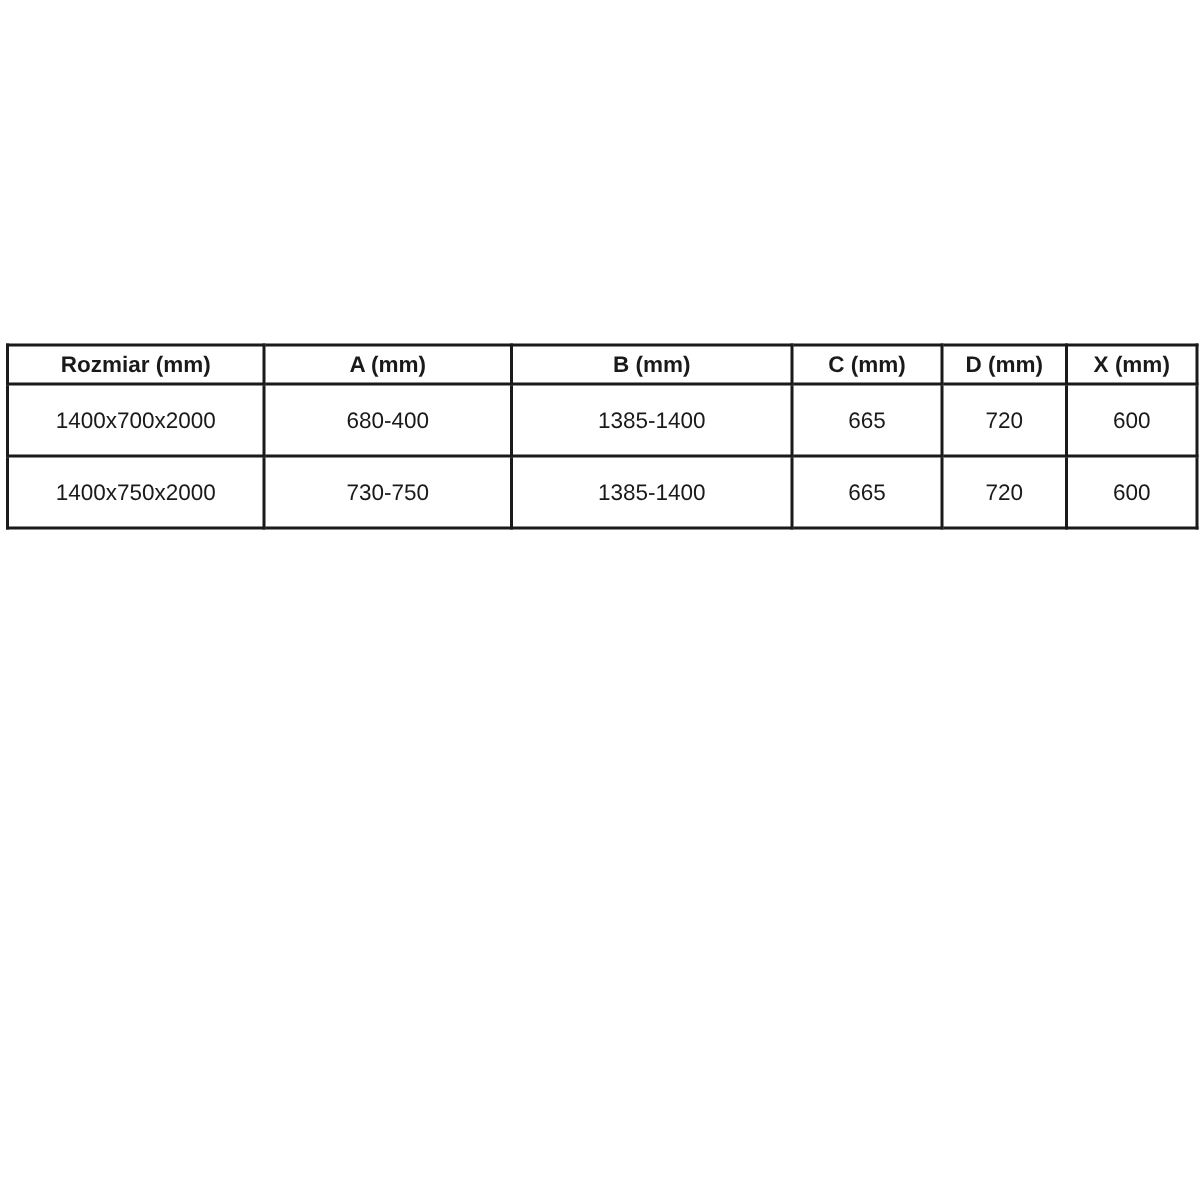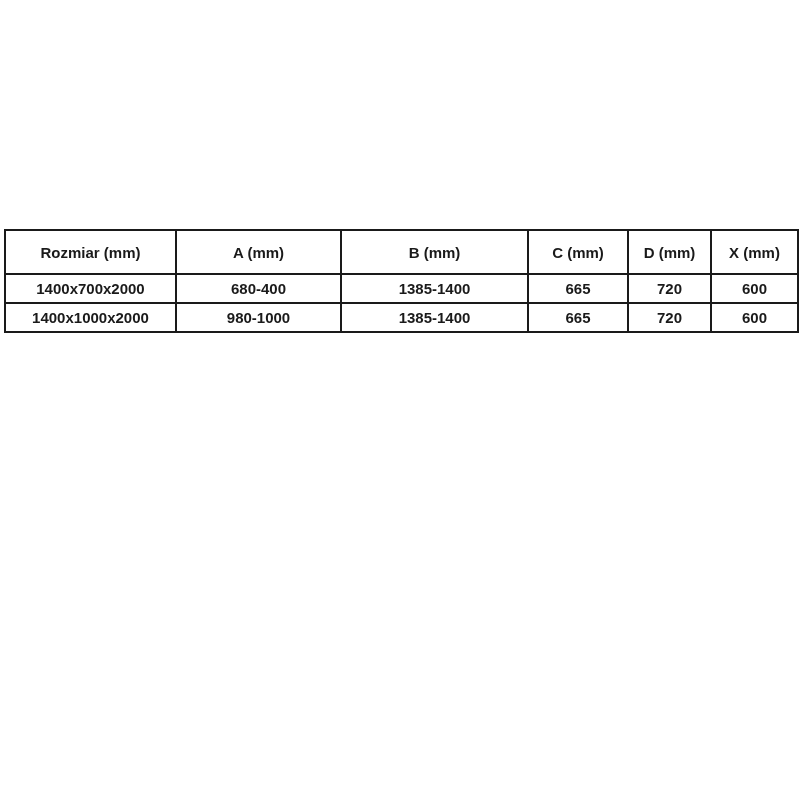--- a/index.html
+++ b/index.html
@@ -28,28 +28,28 @@
   table.spec-table th,
   table.spec-table td {
     border: 2px solid var(--border, #1a1a1a);
     text-align: center;
     vertical-align: middle;
     padding: 0 4px;
     overflow: hidden;
     white-space: nowrap;
   }
   table.spec-table th {
-    height: 44px;
+    height: 26px;
     font-size: 15px;
     font-weight: bold;
   }
   table.spec-table td {
-    height: 29px;
+    height: 48px;
     font-size: 15px;
-    font-weight: bold;
+    font-weight: normal;
   }
   col.c-rozmiar { width: 171px; }
   col.c-a { width: 165px; }
   col.c-b { width: 187px; }
   col.c-c { width: 100px; }
   col.c-d { width: 83px; }
   col.c-x { width: 87px; }
 </style>
 </head>
 <body style="--bg: #ffffff; --border: #1a1a1a; --text: #1a1a1a;">
@@ -77,22 +77,22 @@
     <tbody>
       <tr>
         <td>1400x700x2000</td>
         <td>680-400</td>
         <td>1385-1400</td>
         <td>665</td>
         <td>720</td>
         <td>600</td>
       </tr>
       <tr>
-        <td>1400x1000x2000</td>
-        <td>980-1000</td>
+        <td>1400x750x2000</td>
+        <td>730-750</td>
         <td>1385-1400</td>
         <td>665</td>
         <td>720</td>
         <td>600</td>
       </tr>
     </tbody>
   </table>
 </div>
 
 </body></html>

